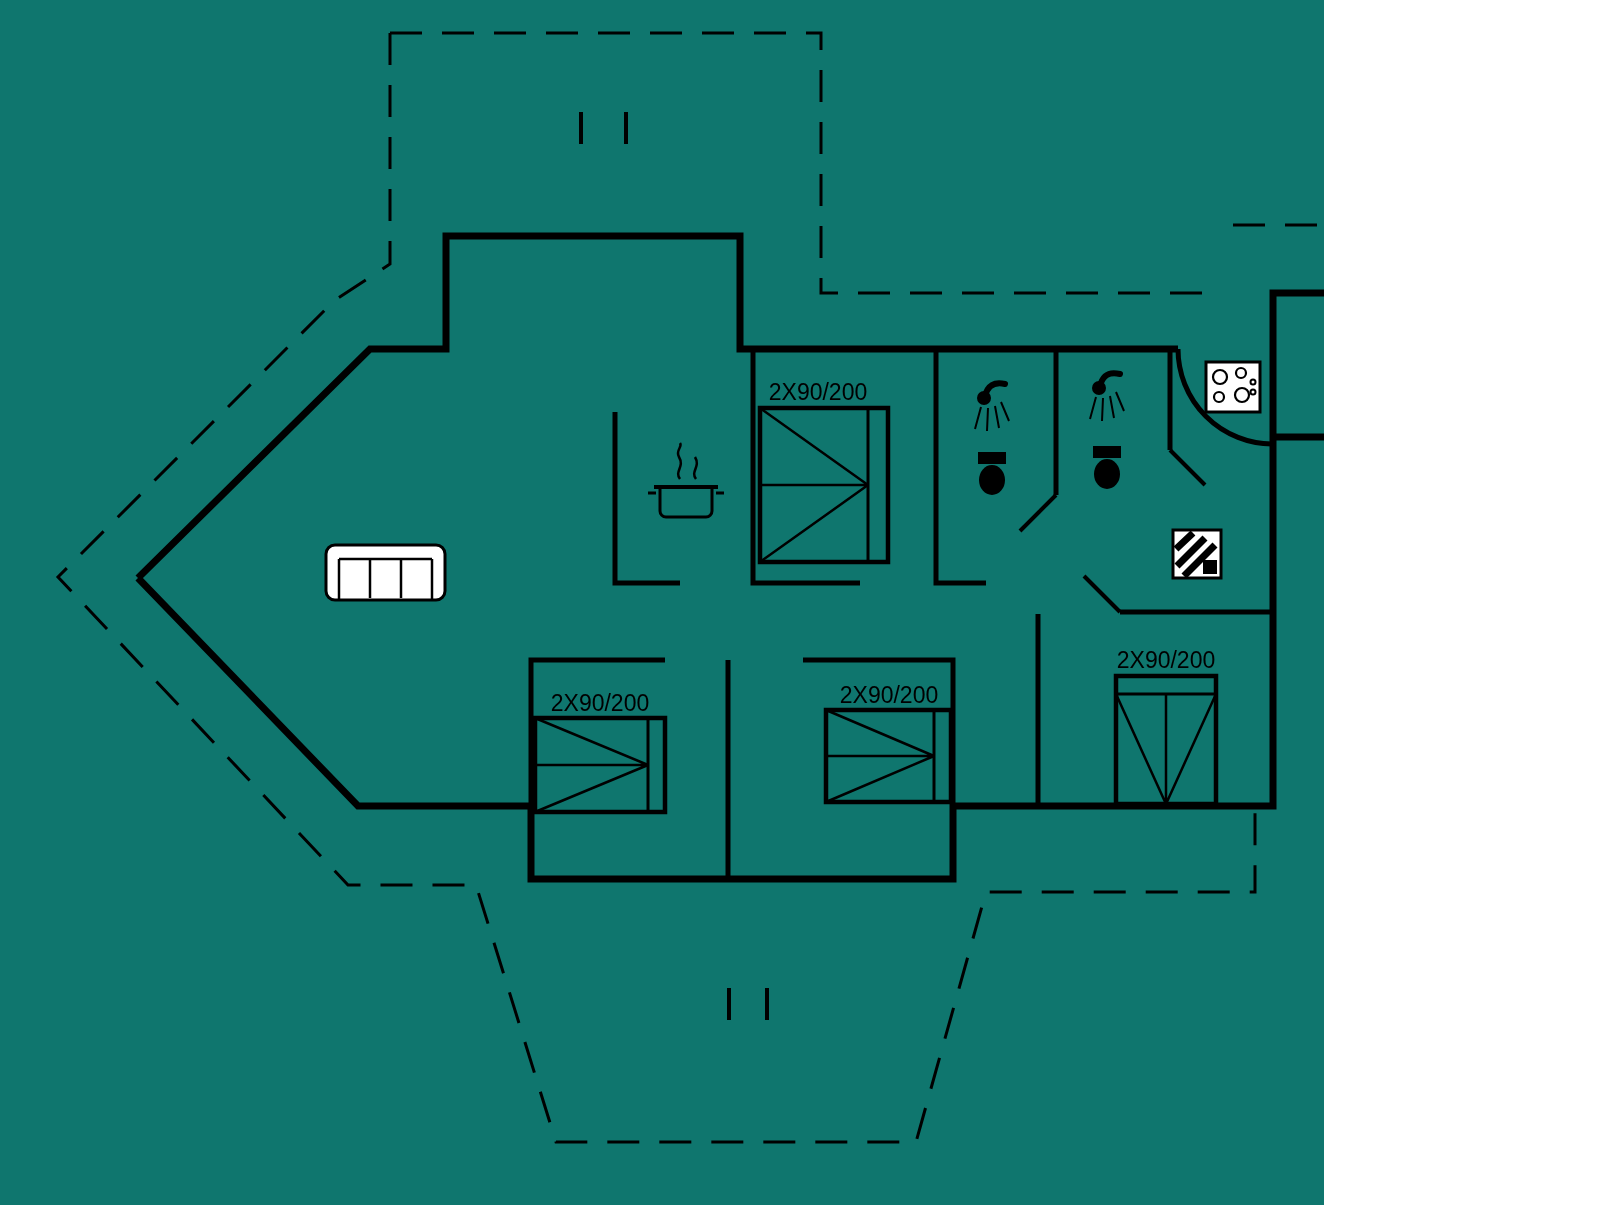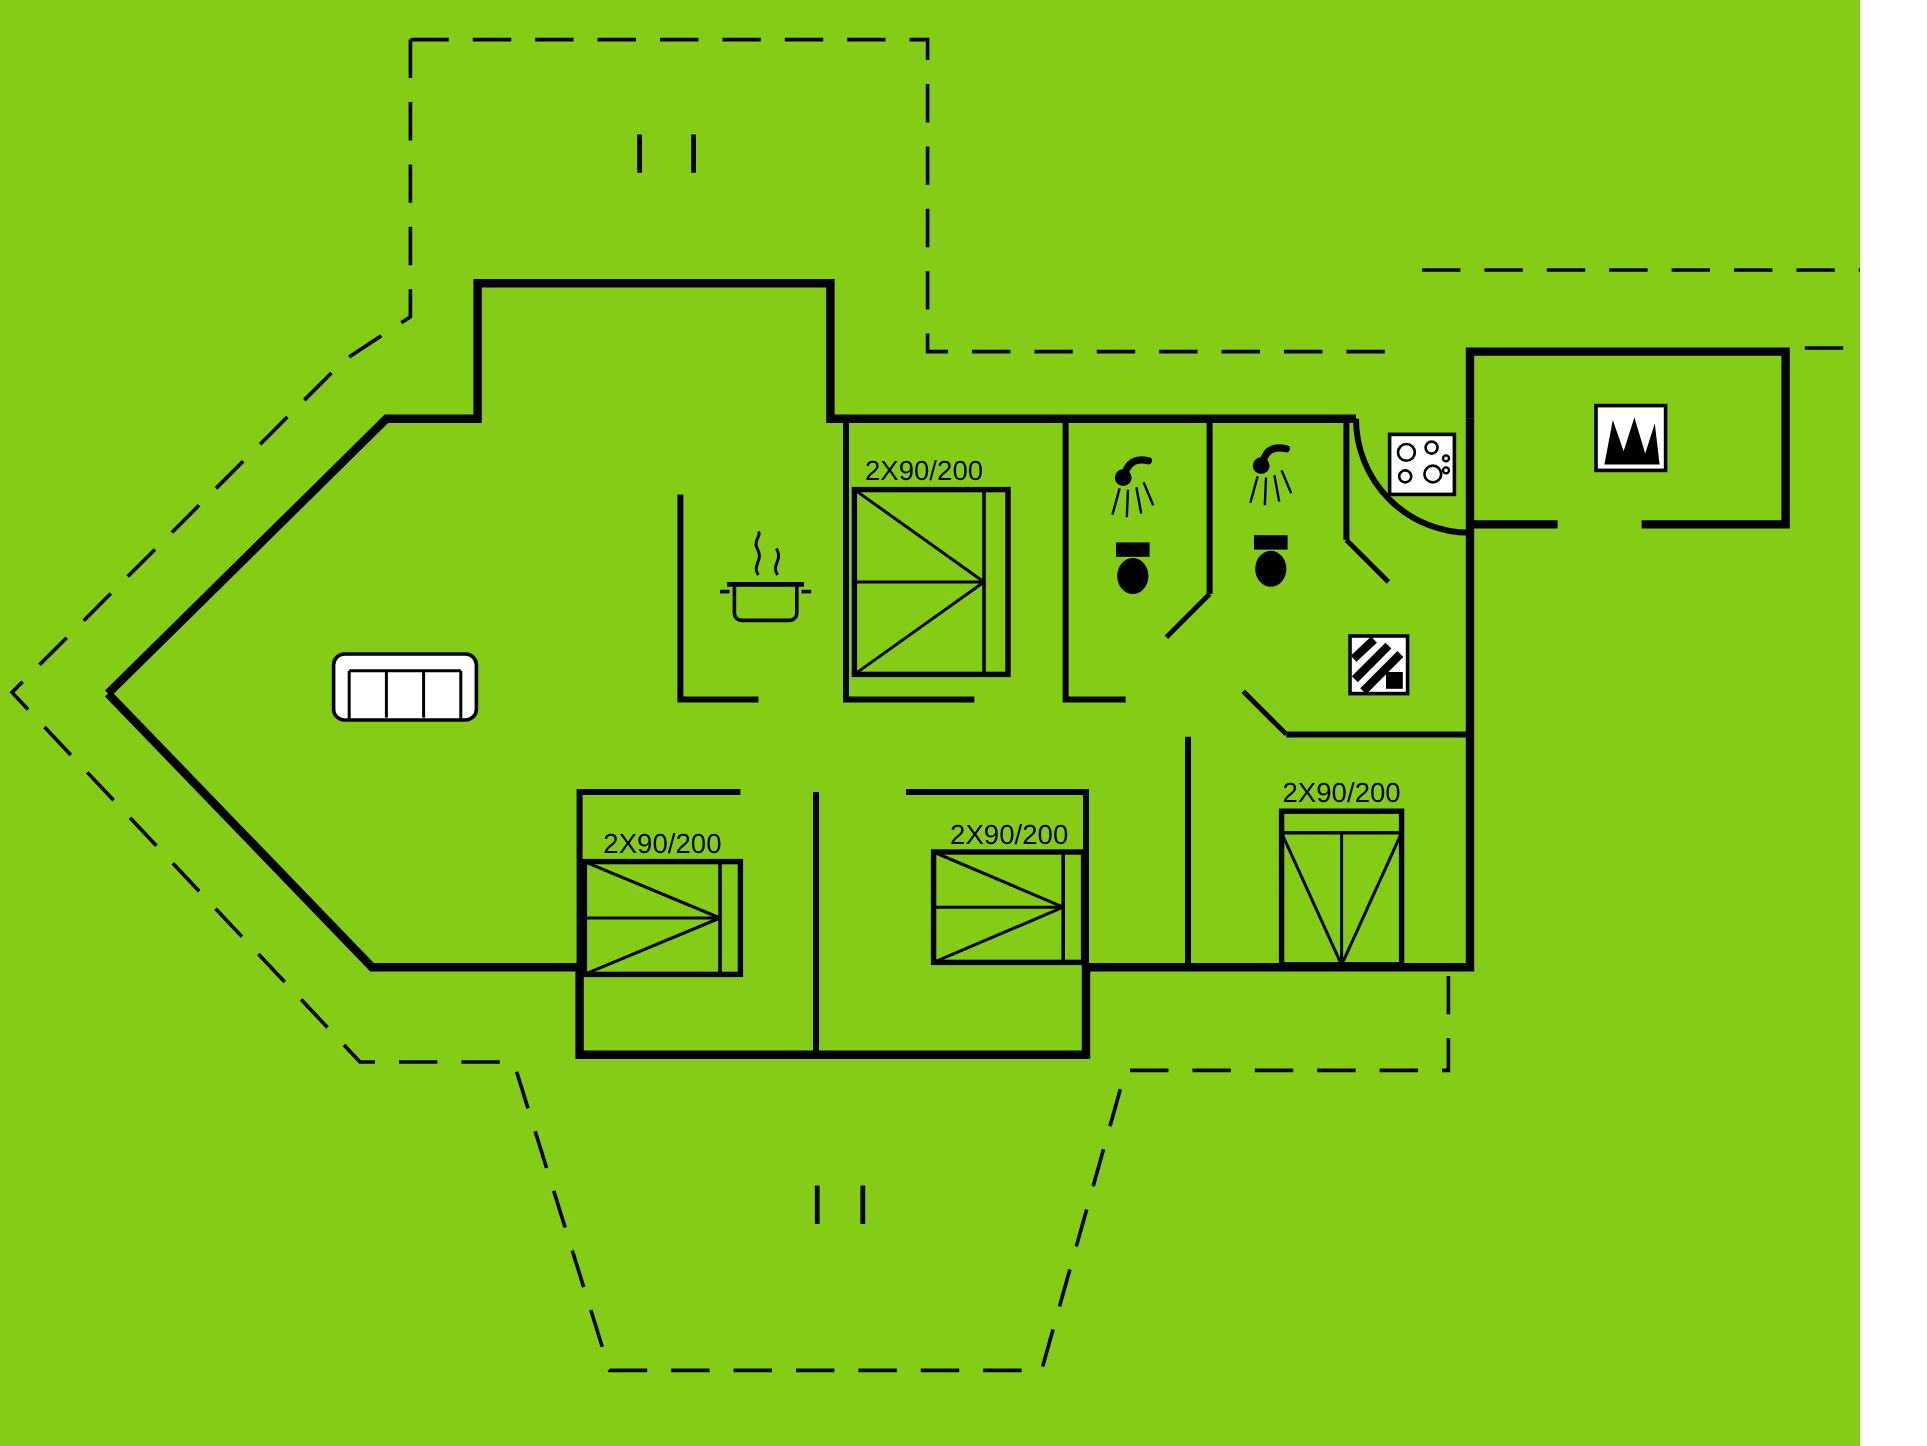--- a/index.html
+++ b/index.html
@@ -1,21 +1,22 @@
 <!DOCTYPE html>
 <html><head>
 <meta charset="utf-8">
 <style>
   html,body{margin:0;padding:0;background:#ffffff;}
   .plan-wrap{
     position:relative;
-    width:1550px;height:1205px;
-    background:#84cc16;
+    width:1276px;height:1205px;
+    background:#0f766e;
     font-family:"Liberation Sans", sans-serif;
     overflow:hidden;
+    padding-left:48px;
   }
   svg{display:block;}
   .lbl{
     font-family:"Liberation Sans", sans-serif;
     font-size:23px;
     fill:#000;
   }
   .wall-ext{stroke:#000;stroke-width:7;fill:none;stroke-linecap:butt;}
   .wall-int{stroke:#000;stroke-width:5;fill:none;stroke-linecap:butt;}
   .dash{stroke:#000;stroke-width:3;fill:none;stroke-dasharray:32 20;}

